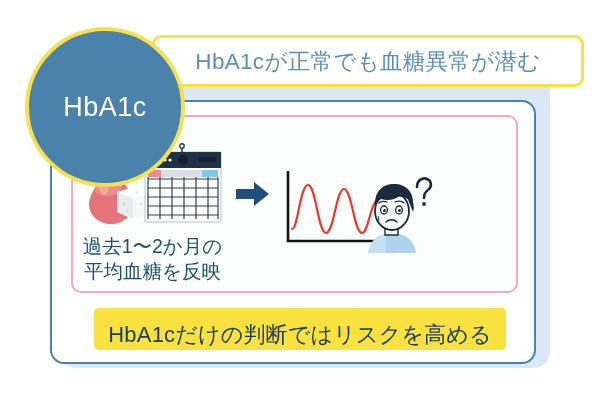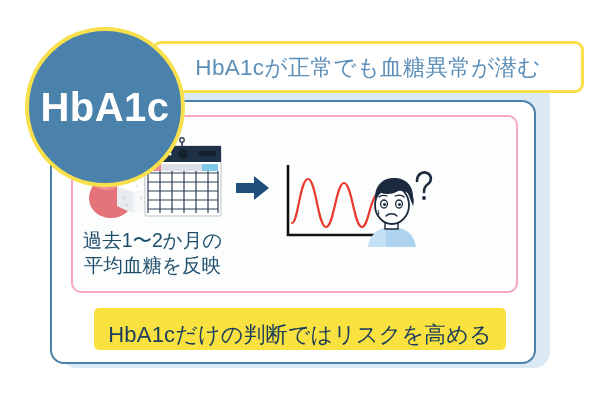--- a/index.html
+++ b/index.html
@@ -57,21 +57,21 @@
     box-sizing: border-box;
     border: 2px solid #f7a7bf;
     border-radius: 10px;
     background: rgba(250,253,254,0.55);
   }
 
   
   .title-box {
     position: absolute;
     left: 152px;
-    top: 41px;
+    top: 35px;
     width: 432px;
     height: 52px;
     box-sizing: border-box;
     border: 3px solid #f7e04b;
     border-radius: 9px;
     background: #ffffff;
     display: flex;
     align-items: center;
     justify-content: center;
   }
@@ -94,31 +94,31 @@
     background: #4a82ab;
     border: 4px solid #f7e04b;
     box-sizing: border-box;
     display: flex;
     align-items: center;
     justify-content: center;
     z-index: 6;
   }
   .badge-text {
     color: #ffffff;
-    font-size: 40px;
-    font-weight: 700;
+    font-size: 27px;
+    font-weight: 400;
     letter-spacing: 0.5px;
     line-height: 1;
   }
 
   
   .panels {
     position: absolute;
     left: 71px;
-    top: 116px;
+    top: 122px;
     width: 364px;
     height: 178px;
     display: flex;
     align-items: center;
     justify-content: space-between;
     box-sizing: border-box;
     padding: 0 0;
   }
   .panel {
     width: 196px;

